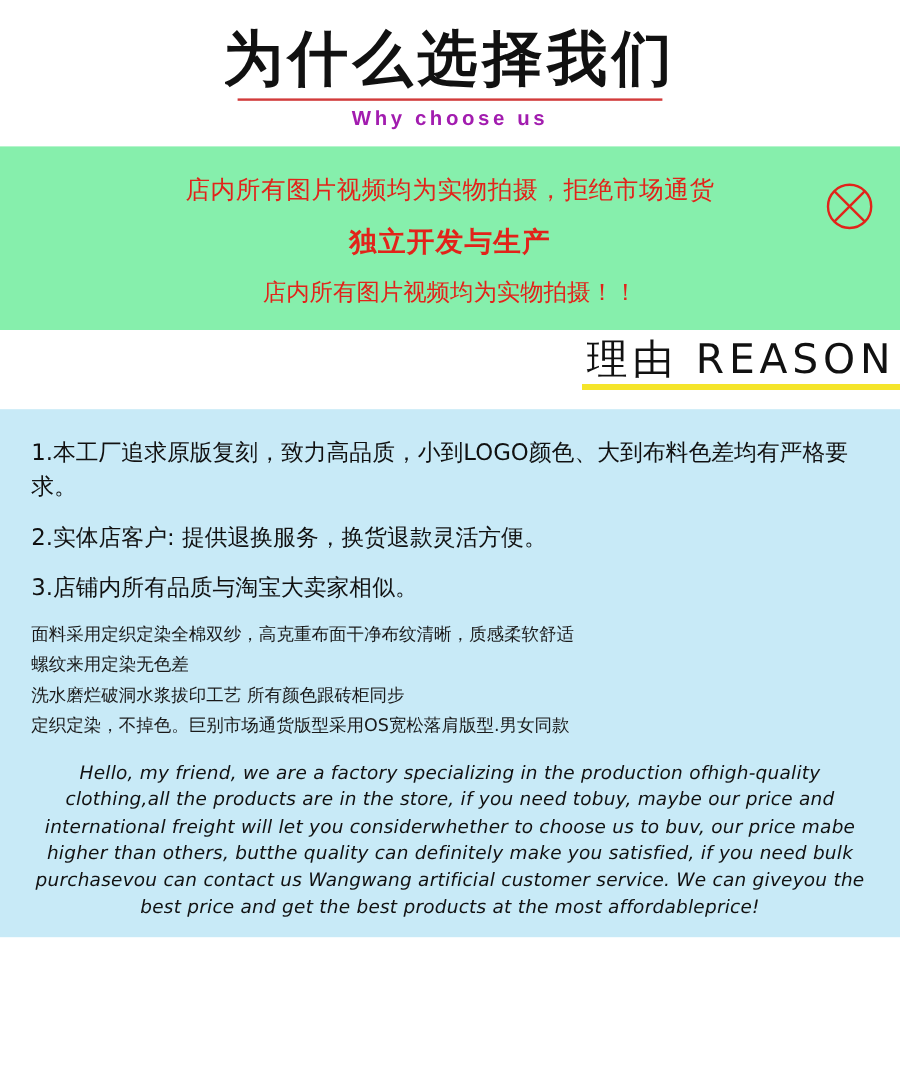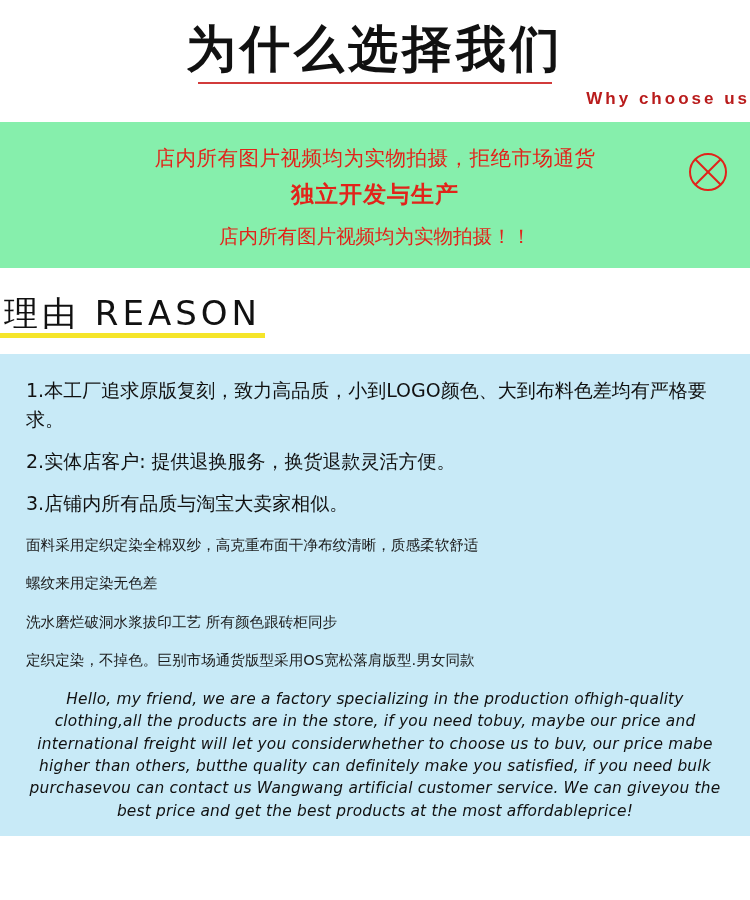--- a/index.html
+++ b/index.html
@@ -40,23 +40,22 @@
     width: 354px;
     height: 2px;
     background: #d23b3b;
     margin: 8px auto 0 auto;
   }
   .header-sub {
     font-family: "Liberation Sans", sans-serif;
     font-weight: bold;
     font-size: 17px;
     letter-spacing: 3px;
-    color: #b91c1c;
+    color: #a21caf;
     margin-top: 5px;
-    text-align: right;
   }
 
   
   .blue-block-1 {
     position: relative;
     background: #86efac;
     padding: 22px 0 18px 0;
     text-align: center;
   }
   .red-line-1 {
@@ -65,43 +64,43 @@
     font-weight: 500;
     letter-spacing: 0.5px;
     line-height: 1.4;
     font-family: "DejaVu Sans", sans-serif;
   }
   .red-line-2 {
     color: #e2231a;
     font-size: 23px;
     font-weight: bold;
     letter-spacing: 1px;
-    margin-top: 6px;
+    margin-top: 13px;
     font-family: "DejaVu Sans", sans-serif;
   }
   .red-line-3 {
     color: #e2231a;
     font-size: 19.5px;
     font-weight: 500;
     margin-top: 13px;
     font-family: "DejaVu Sans", sans-serif;
   }
   .circle-x {
     position: absolute;
     right: 22px;
     top: 30px;
     width: 40px;
     height: 40px;
   }
 
   
   .reason-band {
     background: #ffffff;
-    text-align: left;
-    padding: 27px 0 16px 0;
+    text-align: right;
+    padding: 7px 0 16px 0;
   }
   .reason-inner {
     display: inline-block;
     position: relative;
     padding: 0 4px 6px 4px;
   }
   .reason-text {
     font-family: "DejaVu Sans", sans-serif;
     font-size: 34px;
     font-weight: 500;
@@ -131,21 +130,20 @@
     margin-bottom: 13px;
     text-align: left;
   }
   .small-line {
     font-family: "DejaVu Sans", sans-serif;
     font-size: 14.6px;
     color: #1a1a1a;
     line-height: 1.55;
     margin-bottom: 3px;
     text-align: left;
-    margin-top: 16px;
   }
   .small-gap {
   }
   .eng-block {
     margin-top: 16px;
     font-family: "DejaVu Sans", sans-serif;
     font-style: italic;
     font-size: 15.4px;
     line-height: 1.45;
     color: #111111;

